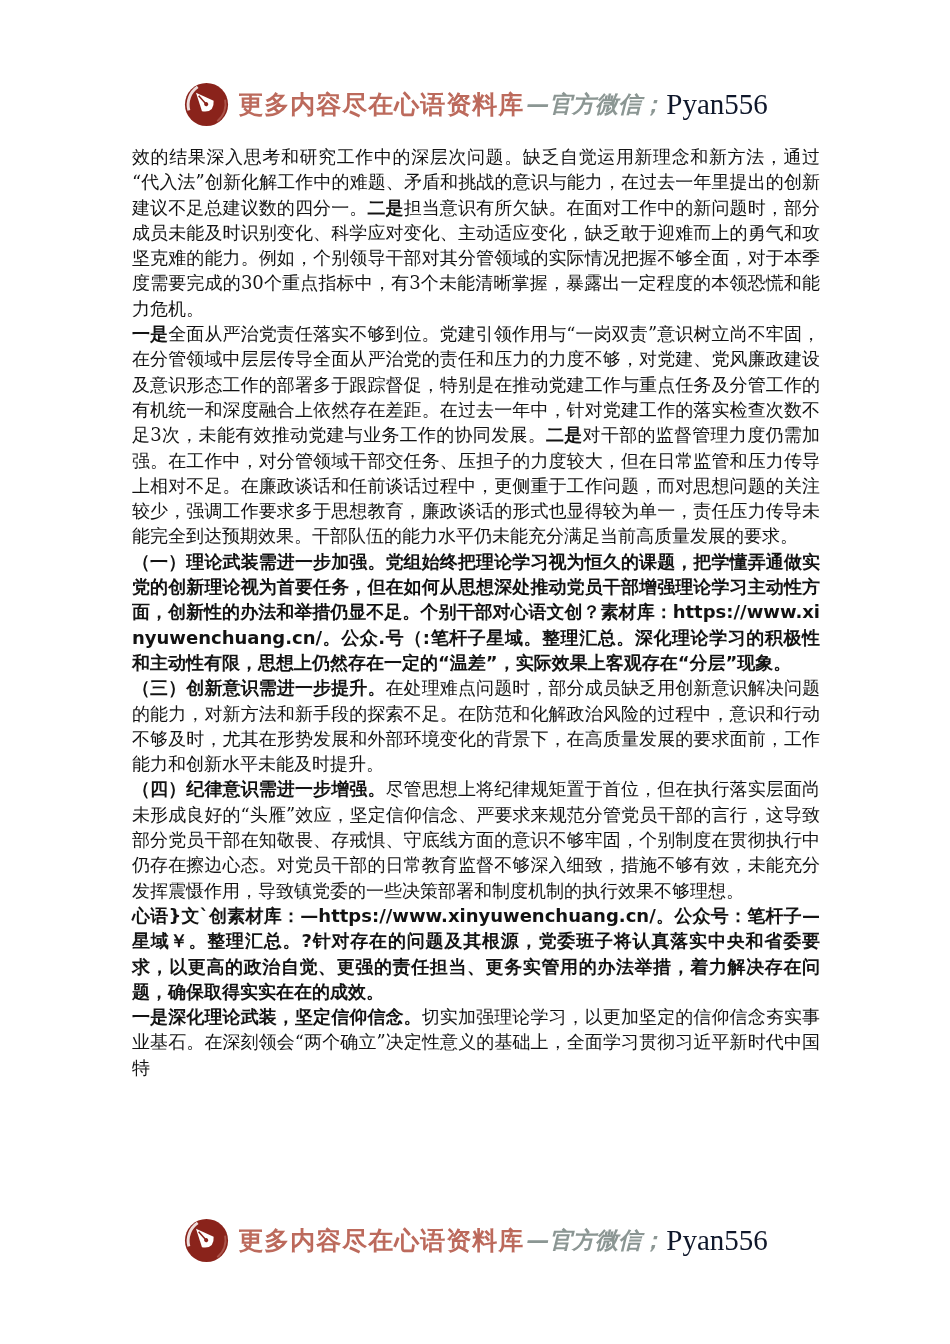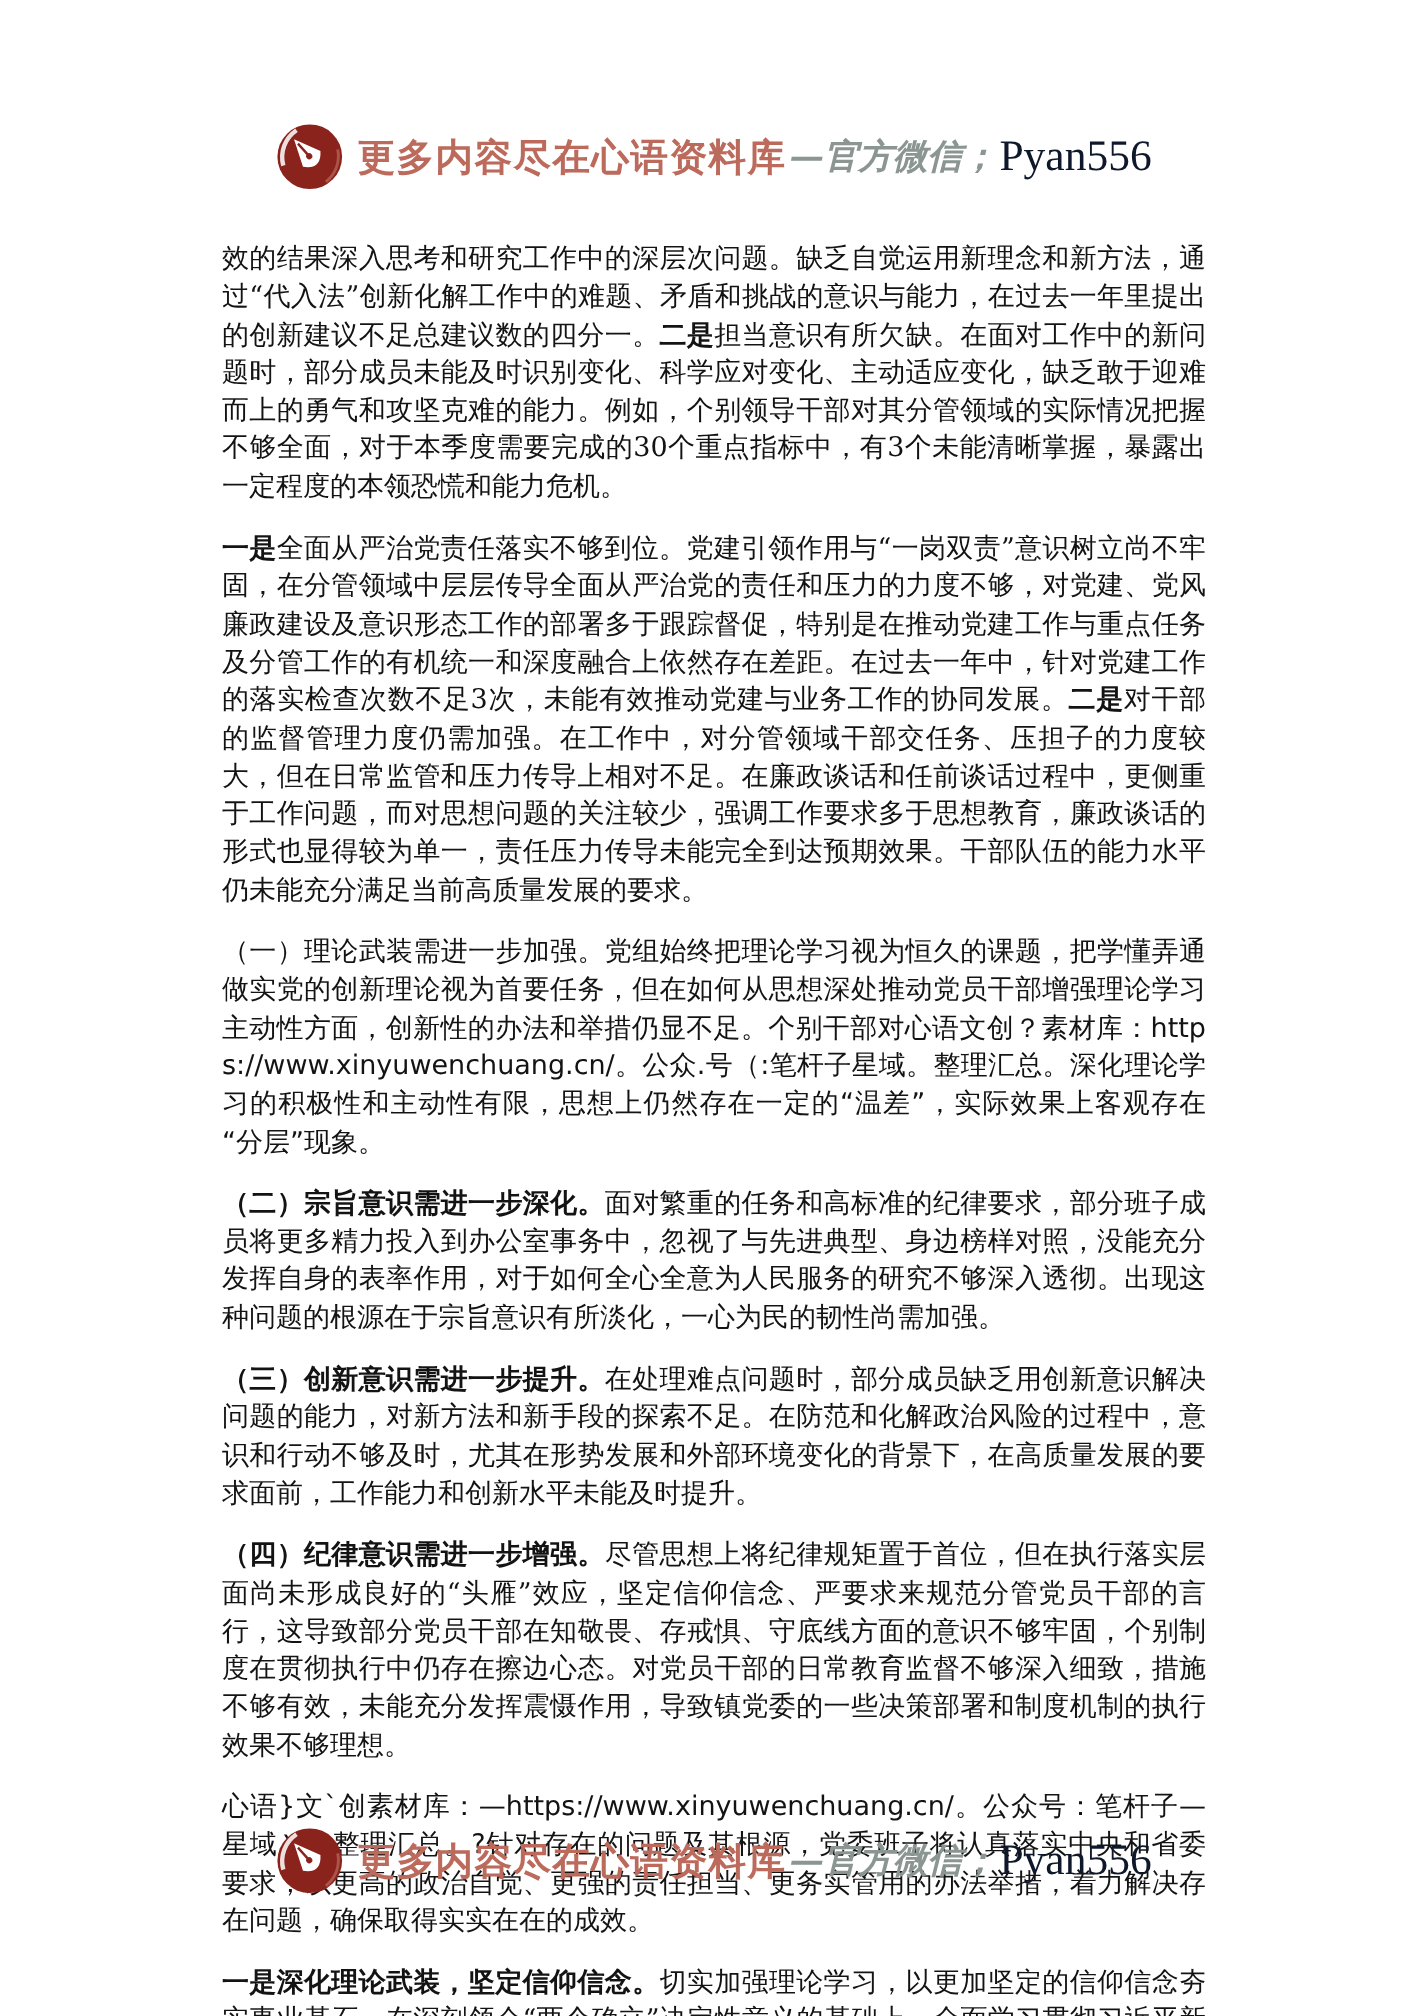--- a/index.html
+++ b/index.html
@@ -38,23 +38,23 @@
   }
 
   
   .doc {
     position:absolute; left:132px; top:144px; width:688px;
     color:#131313;
     font-size:18px; line-height:25.3px;
     text-align:justify;
     word-break:break-all;
   }
-  .doc p.block { margin:16px; padding:0; }
+  .doc p.block { margin:0; padding:0; }
   .serif { font-family:"DejaVu Serif","Liberation Serif",serif; }
-  .sans  { font-family:"DejaVu Sans","Liberation Sans",sans-serif; }
+  .sans  { font-family:"DejaVu Sans","Liberation Sans",sans-serif;font-weight:bold; }
   .heading { font-weight:700; }
   .bold { font-weight:700; }
 </style>
 </head>
 <body>
 
 <div class="page">
 
   <div class="watermark wm-top">
     <span class="wm-logo">
@@ -71,21 +71,20 @@
     </span>
     <span class="wm-main">更多内容尽在心语资料库</span>
     <span class="wm-dash">—官方微信；</span>
     <span class="wm-id">Pyan556</span>
   </div>
 
   <div class="doc">
       <p class="block serif"><span>效的结果深入思考和研究工作中的深层次问题。缺乏自觉运用新理念和新方法，通过“代入法”创新化解工作中的难题、矛盾和挑战的意识与能力，在过去一年里提出的创新建议不足总建议数的四分一。</span><span class="bold">二是</span><span>担当意识有所欠缺。在面对工作中的新问题时，部分成员未能及时识别变化、科学应对变化、主动适应变化，缺乏敢于迎难而上的勇气和攻坚克难的能力。例如，个别领导干部对其分管领域的实际情况把握不够全面，对于本季度需要完成的30个重点指标中，有3个未能清晰掌握，暴露出一定程度的本领恐慌和能力危机。</span></p>
       <p class="block serif"><span class="bold">一是</span><span>全面从严治党责任落实不够到位。党建引领作用与“一岗双责”意识树立尚不牢固，在分管领域中层层传导全面从严治党的责任和压力的力度不够，对党建、党风廉政建设及意识形态工作的部署多于跟踪督促，特别是在推动党建工作与重点任务及分管工作的有机统一和深度融合上依然存在差距。在过去一年中，针对党建工作的落实检查次数不足3次，未能有效推动党建与业务工作的协同发展。</span><span class="bold">二是</span><span>对干部的监督管理力度仍需加强。在工作中，对分管领域干部交任务、压担子的力度较大，但在日常监管和压力传导上相对不足。在廉政谈话和任前谈话过程中，更侧重于工作问题，而对思想问题的关注较少，强调工作要求多于思想教育，廉政谈话的形式也显得较为单一，责任压力传导未能完全到达预期效果。干部队伍的能力水平仍未能充分满足当前高质量发展的要求。</span></p>
       <p class="block sans"><span>（一）理论武装需进一步加强。党组始终把理论学习视为恒久的课题，把学懂弄通做实党的创新理论视为首要任务，但在如何从思想深处推动党员干部增强理论学习主动性方面，创新性的办法和举措仍显不足。个别干部对心语文创？素材库：https://www.xinyuwenchuang.cn/。公众.号（:笔杆子星域。整理汇总。深化理论学习的积极性和主动性有限，思想上仍然存在一定的“温差”，实际效果上客观存在“分层”现象。</span></p>
-      <p class="block serif"><span class="bold">（二）宗旨意识需进一步深化。</span><span>面对繁重的任务和高标准的纪律要求，部分班子成员将更多精力投入到办公室事务中，忽视了与先进典型、身边榜样对照，没能充分发挥自身的表率作用，对于如何全心全意为人民服务的研究不够深入透彻。出现这种问题的根源在于宗旨意识有所淡化，一心为民的韧性尚需加强。</span></p>
       <p class="block serif"><span class="bold">（三）创新意识需进一步提升。</span><span>在处理难点问题时，部分成员缺乏用创新意识解决问题的能力，对新方法和新手段的探索不足。在防范和化解政治风险的过程中，意识和行动不够及时，尤其在形势发展和外部环境变化的背景下，在高质量发展的要求面前，工作能力和创新水平未能及时提升。</span></p>
       <p class="block serif"><span class="bold">（四）纪律意识需进一步增强。</span><span>尽管思想上将纪律规矩置于首位，但在执行落实层面尚未形成良好的“头雁”效应，坚定信仰信念、严要求来规范分管党员干部的言行，这导致部分党员干部在知敬畏、存戒惧、守底线方面的意识不够牢固，个别制度在贯彻执行中仍存在擦边心态。对党员干部的日常教育监督不够深入细致，措施不够有效，未能充分发挥震慑作用，导致镇党委的一些决策部署和制度机制的执行效果不够理想。</span></p>
       <p class="block sans"><span>心语}文`创素材库：—https://www.xinyuwenchuang.cn/。公众号：笔杆子—星域￥。整理汇总。?针对存在的问题及其根源，党委班子将认真落实中央和省委要求，以更高的政治自觉、更强的责任担当、更务实管用的办法举措，着力解决存在问题，确保取得实实在在的成效。</span></p>
       <p class="block serif"><span class="bold">一是深化理论武装，坚定信仰信念。</span><span>切实加强理论学习，以更加坚定的信仰信念夯实事业基石。在深刻领会“两个确立”决定性意义的基础上，全面学习贯彻习近平新时代中国特</span></p>
     </div>
 
   <div class="watermark wm-bottom">
     <span class="wm-logo">
       <svg viewBox="0 0 50 50" width="49" height="49" aria-hidden="true">
         <circle cx="25" cy="25" r="22" fill="#8a231b"></circle>

